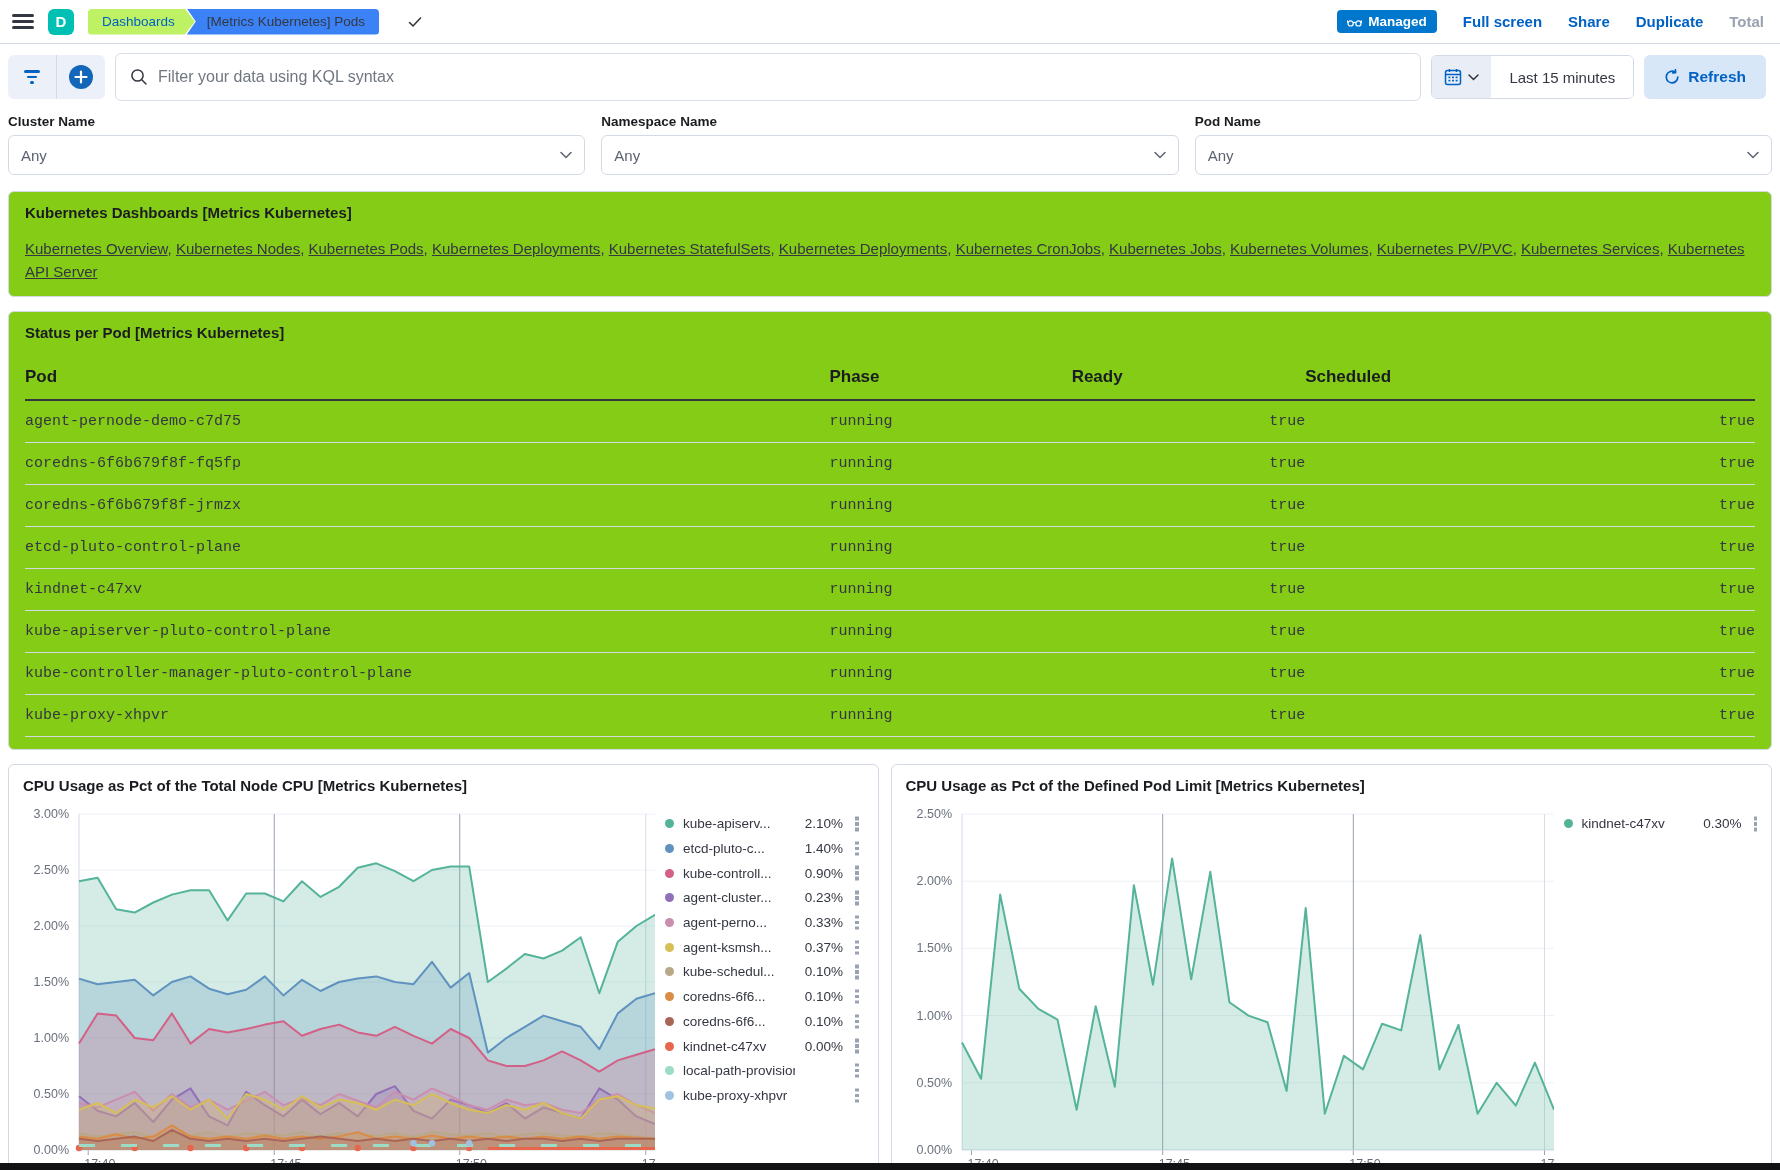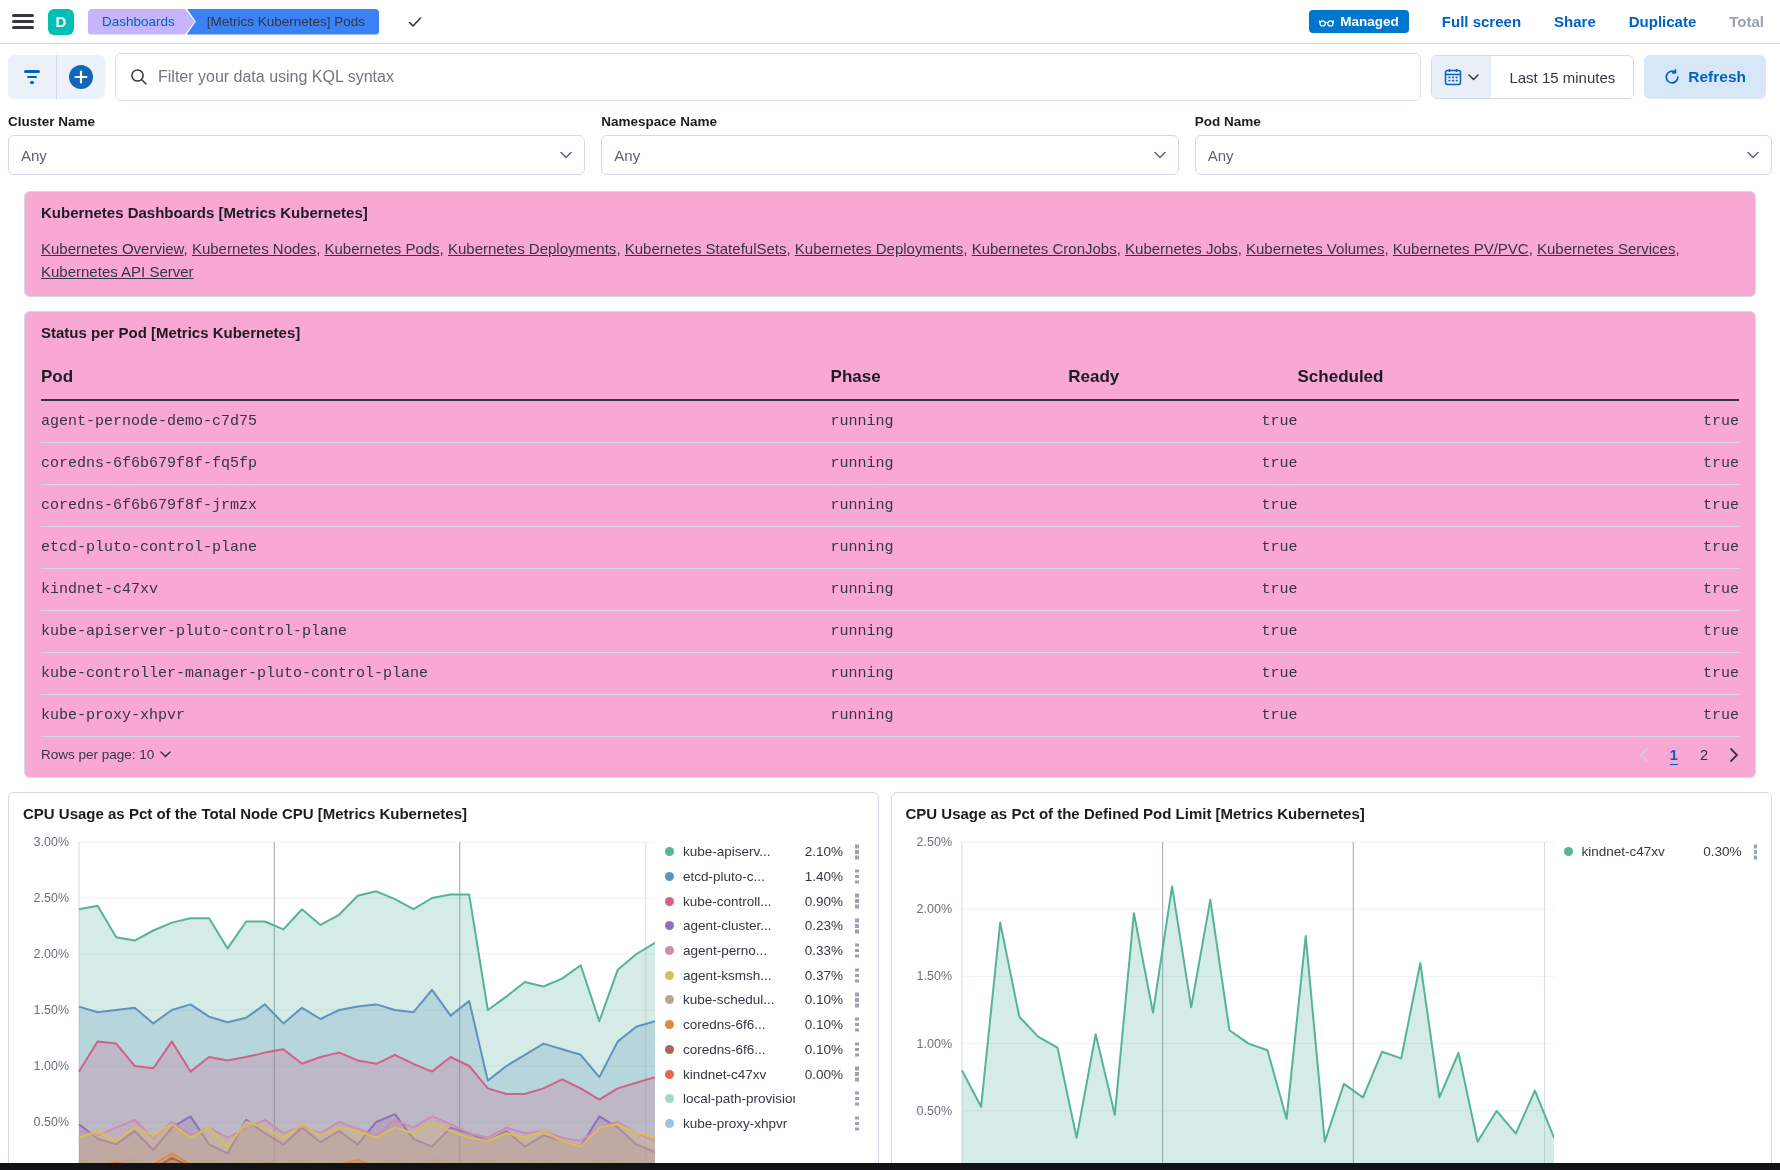--- a/index.html
+++ b/index.html
@@ -10,29 +10,29 @@
   
   .top-header { display:flex; align-items:center; justify-content:space-between;
     height:44px; padding:0 16px 0 12px; border-bottom:1px solid #D3DAE6; }
   .hdr-left { display:flex; align-items:center; gap:14px; }
   .hamburger { width:22px; cursor:pointer; }
   .hamburger div { height:3px; background:#343741; border-radius:2px; margin:3px 0; }
   .logo-d { width:26px; height:26px; border-radius:6px; background:#00BFB3; color:#fff;
     font-weight:bold; font-size:15px; display:flex; align-items:center; justify-content:center; }
   .crumbs { display:flex; align-items:center; }
   .crumb { height:26px; display:flex; align-items:center; font-size:13.5px; padding:0 14px; }
-  .crumb.first { background:#c4b5fd; color:#0061C5; border-radius:4px 0 0 4px; font-weight:500;
+  .crumb.first { background:#bef264; color:#0061C5; border-radius:4px 0 0 4px; font-weight:500;
     clip-path:polygon(0 0, calc(100% - 10px) 0, 100% 50%, calc(100% - 10px) 100%, 0 100%); padding-right:20px; z-index:2; }
   .crumb.last { background:#3b82f6; color:#343741; border-radius:0 4px 4px 0; margin-left:-8px;
     padding-left:20px; clip-path:polygon(0 0, 100% 0, 100% 100%, 0 100%, 9px 50%); }
   .check-ic { margin-left:14px; }
   .hdr-right { display:flex; align-items:center; gap:26px; }
   .managed-badge { display:flex; align-items:center; gap:6px; background:#0077CC; color:#fff;
     font-size:13.5px; font-weight:600; border-radius:4px; padding:4px 10px; }
-  .nav-link { color:#0061C5; font-size:15px; font-weight:600; cursor:pointer;margin-left:7px; }
+  .nav-link { color:#0061C5; font-size:15px; font-weight:600; cursor:pointer; }
   .nav-link.disabled { color:#9AA2B1; cursor:default; }
 
   
   .query-bar { display:flex; align-items:center; gap:10px; padding:9px 14px 9px 8px; }
   .filter-group { display:flex; align-items:center; background:#ECF1F9; border-radius:6px; height:44px; }
   .fg-btn { width:48px; height:44px; display:flex; align-items:center; justify-content:center; cursor:pointer; }
   .fg-sep { width:1px; height:44px; background:#D3DAE6; }
   .filter-lines div { height:2.5px; background:#0061C5; border-radius:2px; margin:3px auto; }
   .kql-box { flex:1; height:48px; border:1px solid #D9DfE8; border-radius:6px; display:flex;
     align-items:center; padding:0 14px; gap:10px; background:#fff; }
@@ -48,21 +48,21 @@
 
   
   .controls-row { display:flex; gap:16px; padding:4px 8px 2px; }
   .control { flex:1; }
   .control-label { font-size:13.5px; font-weight:700; color:#1a1c21; margin-bottom:6px; }
   .select { height:40px; border:1px solid #D3DAE6; border-radius:6px; background:#fff;
     display:flex; align-items:center; justify-content:space-between; padding:0 12px;
     font-size:15px; color:#5b6270; cursor:pointer; }
 
   
-  .panel { border:1px solid #D3DAE6; border-radius:6px; background:#f9a8d4; margin:14px 24px 0; }
+  .panel { border:1px solid #D3DAE6; border-radius:6px; background:#84cc16; margin:14px 8px 0; }
   .panel-pad { padding:12px 16px; }
   .panel-title { font-size:15px; font-weight:700; color:#1a1c21; }
 
   .links-body { margin-top:16px; font-size:15px; line-height:1.55; color:#343741; }
   .links-body a { color:#343741; text-decoration:underline; cursor:pointer; }
 
   
   table.status { width:100%; border-collapse:collapse; margin-top:16px; }
   table.status th { text-align:left; font-size:17px; font-weight:700; color:#1a1c21;
     padding:10px 0 12px; border-bottom:2px solid #343741; }
@@ -274,38 +274,20 @@
           <td class="col-sched">true</td>
         </tr>
         <tr>
           <td class="col-pod">kube-proxy-xhpvr</td>
           <td class="col-phase">running</td>
           <td class="col-ready">true</td>
           <td class="col-sched">true</td>
         </tr>
       </tbody>
   </table>
-  <div class="table-footer">
-    <div class="rpp">
-      <span>Rows per page: 10</span>
-      <svg width="11" height="7" viewBox="0 0 11 7">
-          <path d="M1 1 L5.5 5.5 L10 1" stroke="#343741" stroke-width="1.5" fill="none" stroke-linecap="round"></path>
-        </svg>
-    </div>
-    <div class="pager">
-      <svg class="pg-arrow disabled" width="9" height="14" viewBox="0 0 9 14">
-          <path d="M8 1 L2 7 L8 13" stroke="#C9D0DB" stroke-width="1.8" fill="none" stroke-linecap="round"></path>
-        </svg>
-      <span class="pg-num active">1</span>
-      <span class="pg-num">2</span>
-      <svg class="pg-arrow" width="9" height="14" viewBox="0 0 9 14">
-          <path d="M1 1 L7 7 L1 13" stroke="#343741" stroke-width="1.8" fill="none" stroke-linecap="round"></path>
-        </svg>
-    </div>
-  </div>
 </div>
 
 <div class="charts-row">
   <div class="chart-panel left">
     <div class="panel-title">CPU Usage as Pct of the Total Node CPU [Metrics Kubernetes]</div>
     <div class="chart-body">
       <svg class="plot-svg" style="width:632px" viewBox="0 0 632 368">
           <text x="46" y="346" text-anchor="end" font-size="12.5" fill="#69707D">0.00%</text>
           <line x1="56" y1="286" x2="632" y2="286" stroke="#EEF1F7" stroke-width="1"></line>
           <text x="46" y="290" text-anchor="end" font-size="12.5" fill="#69707D">0.50%</text>

